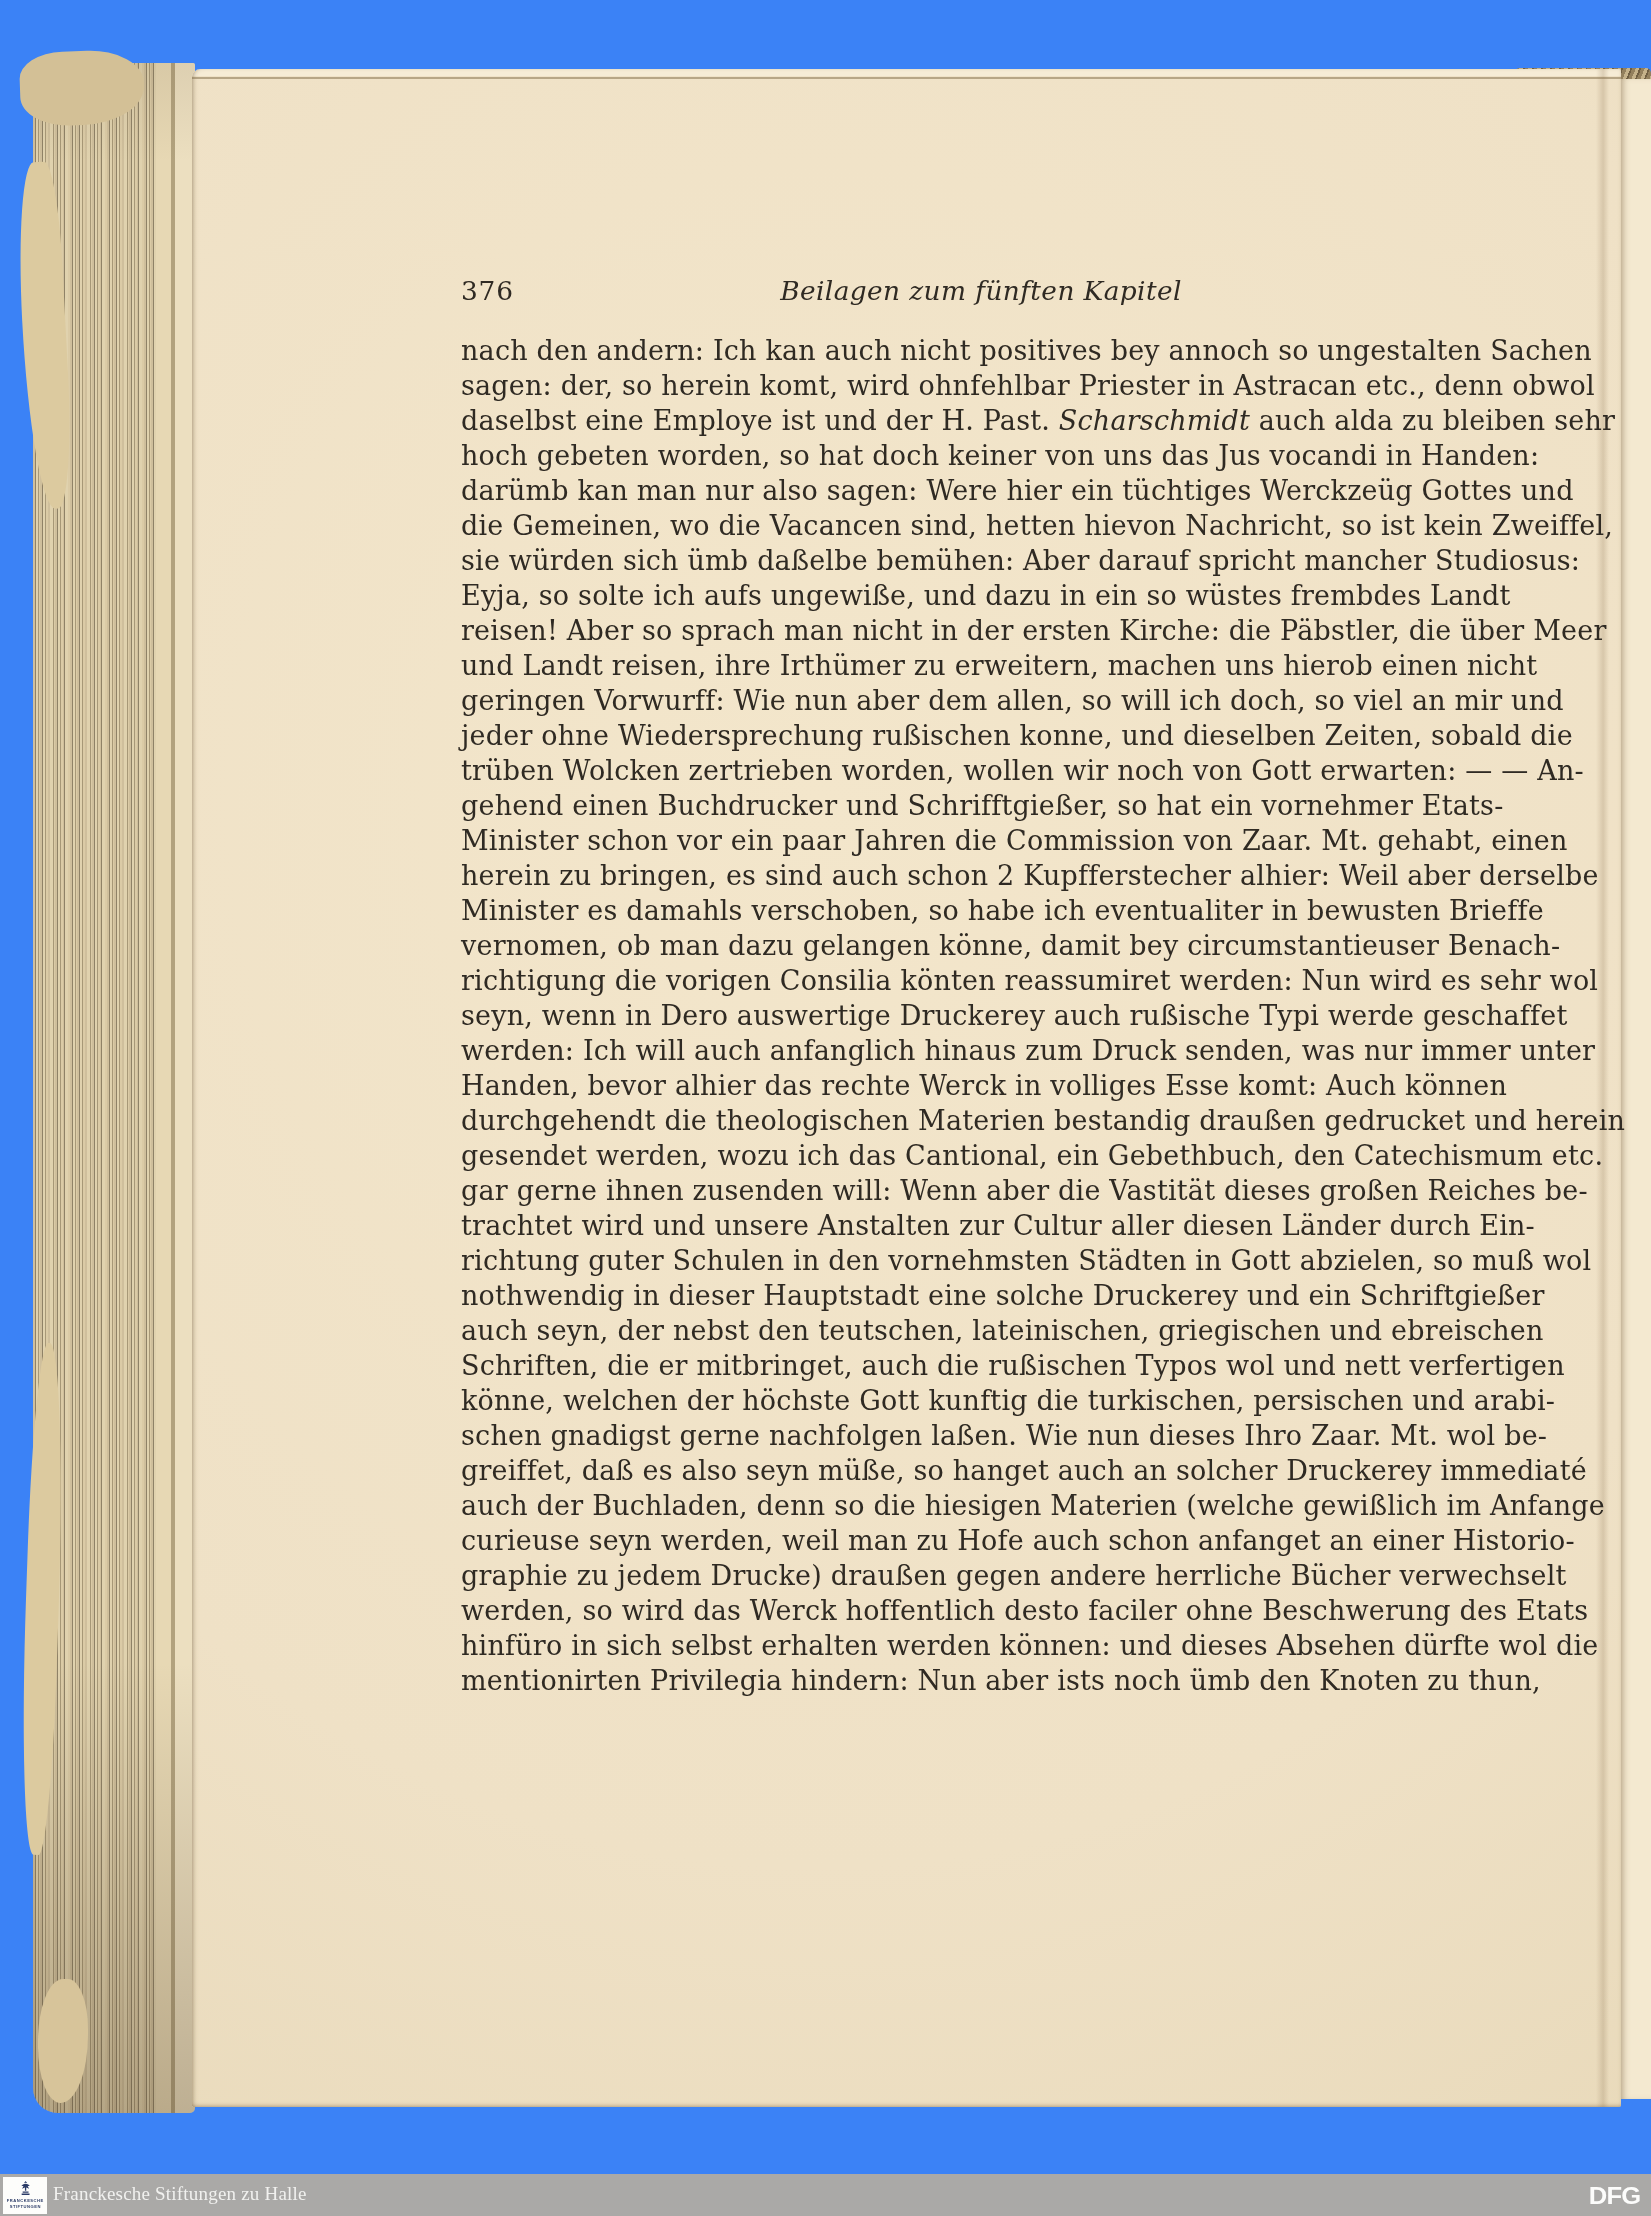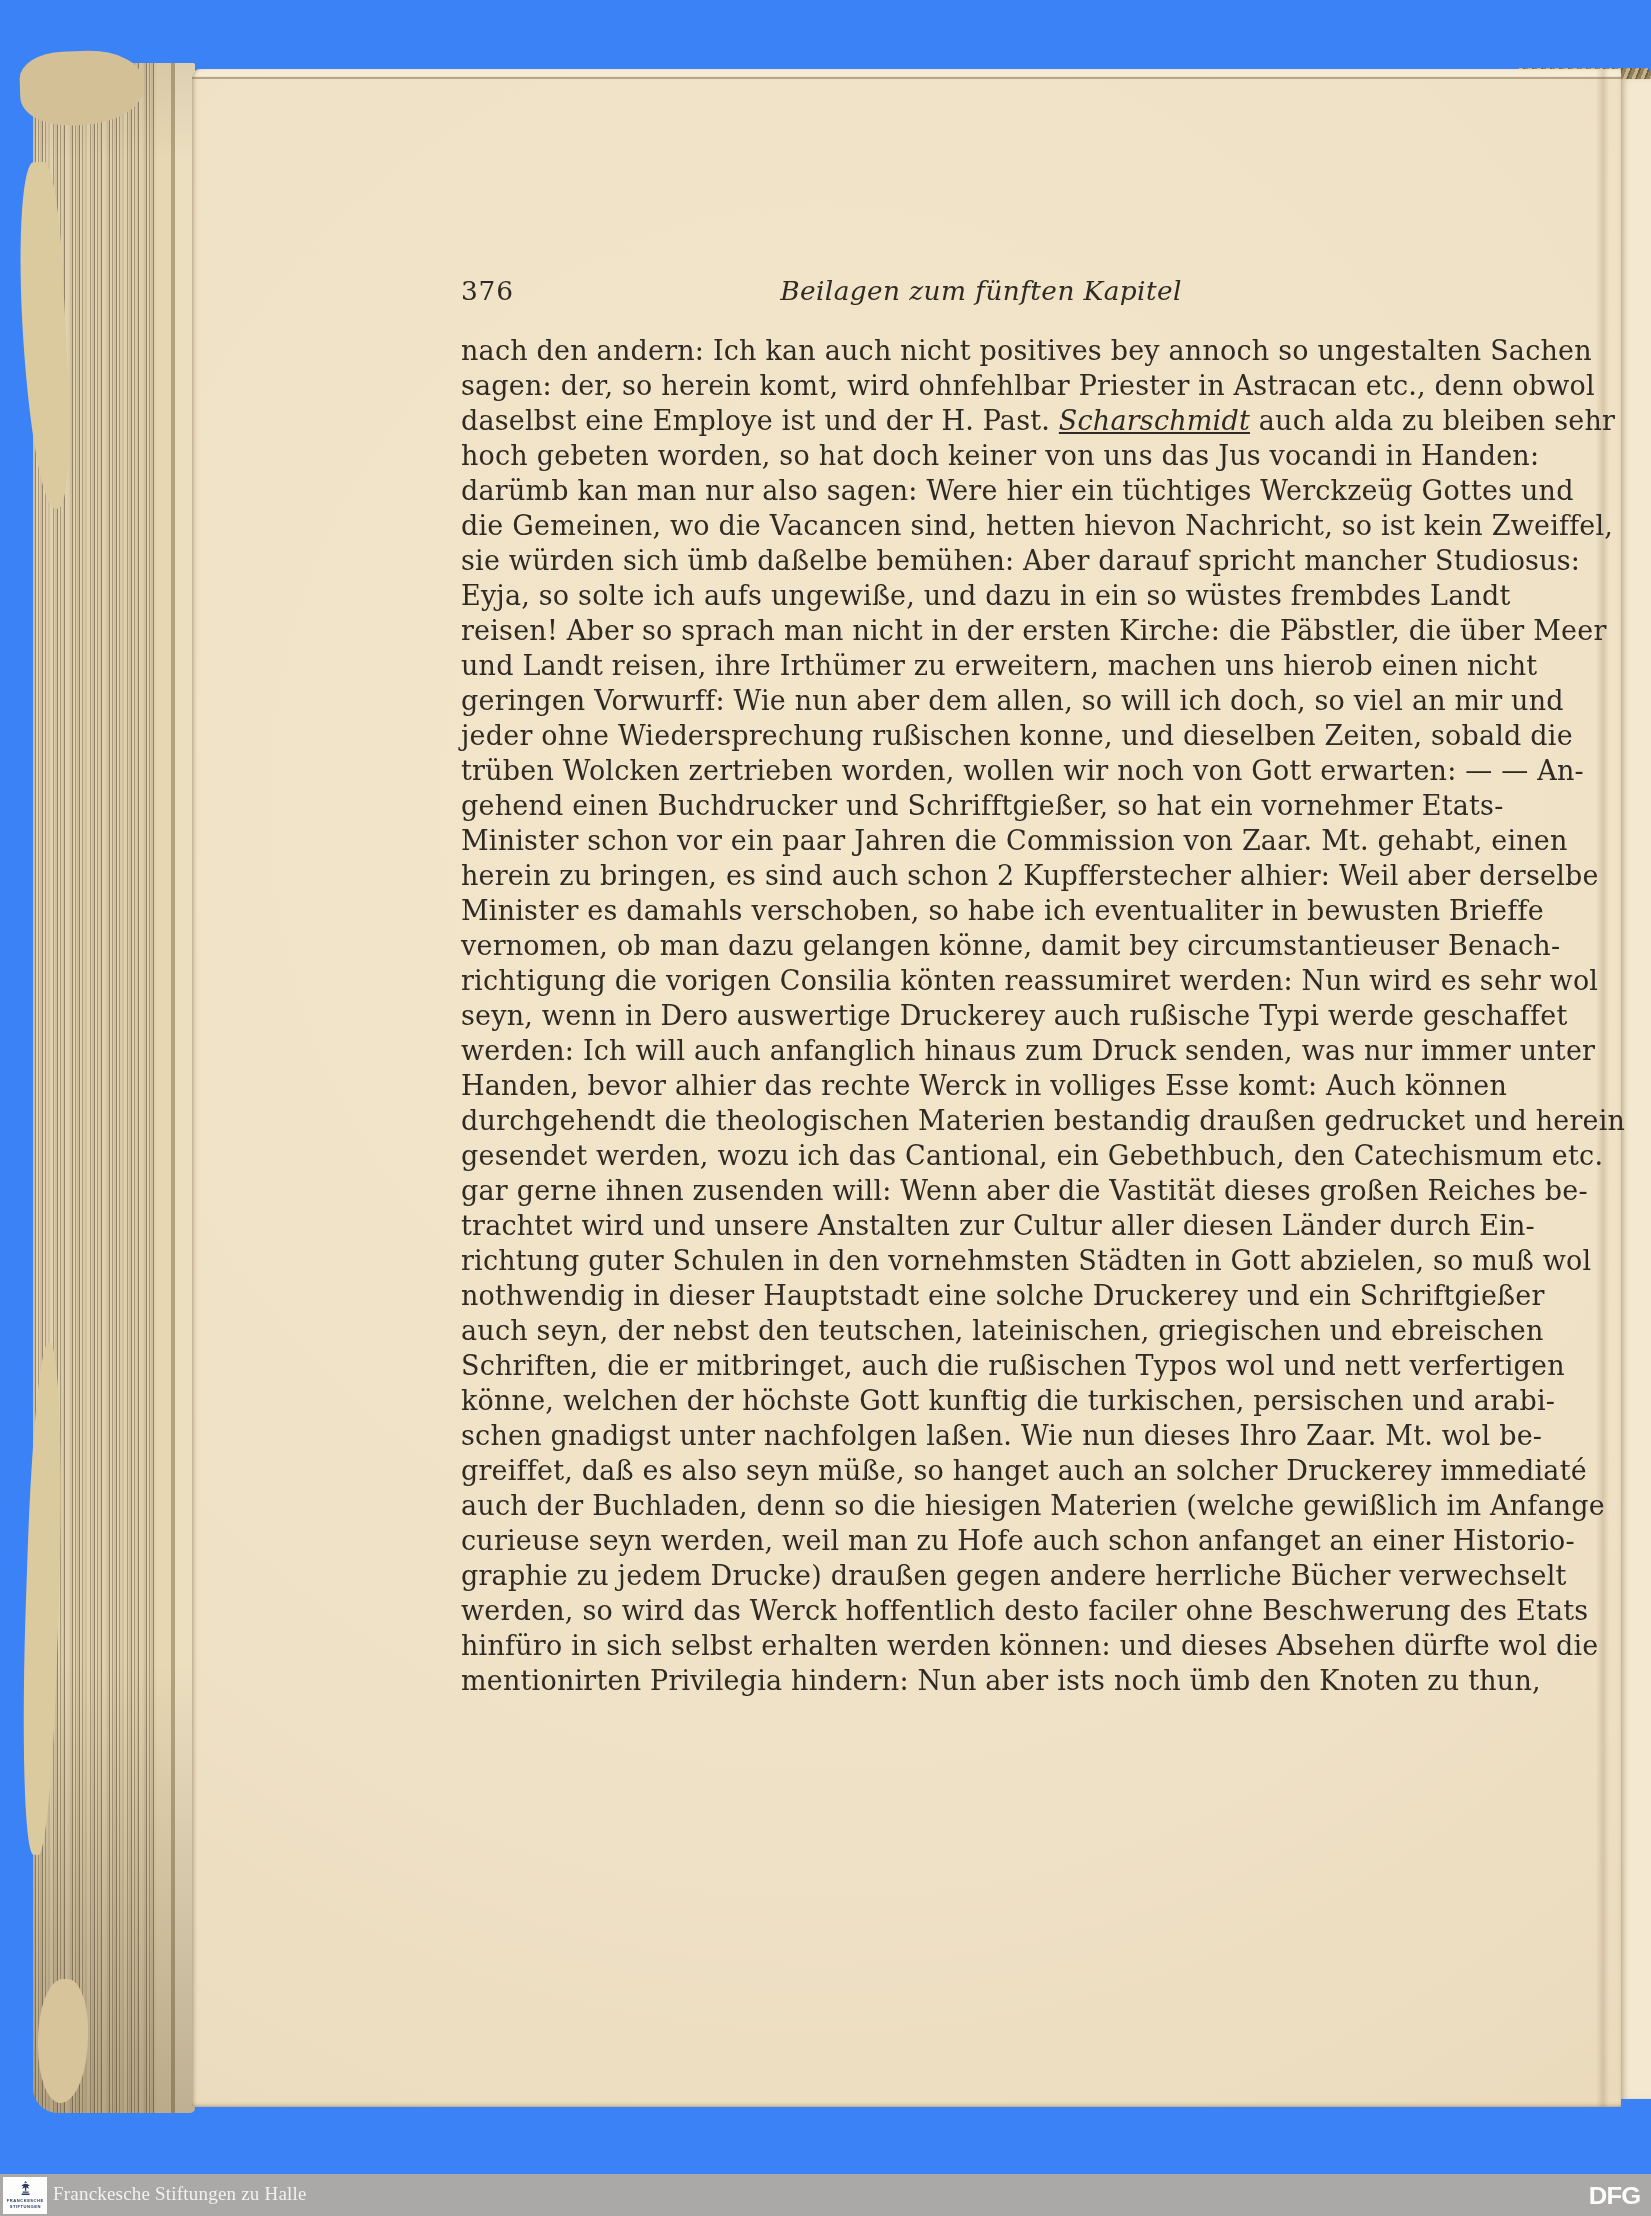--- a/index.html
+++ b/index.html
@@ -40,21 +40,21 @@
     background:repeating-linear-gradient(112deg,#93805d 0 3.3px,#c5b28a 3.3px 6.6px,#6f5e42 6.6px 8.3px);}
 
   
   #content{position:absolute;left:269px;top:0;width:1040px;height:100%;color:#2f2a23;}
   #pagehead{position:absolute;left:0;top:206px;width:100%;height:33px;font-size:26.4px;line-height:31px;}
   #pagenum{position:absolute;left:0;top:0;letter-spacing:0.8px;}
   #headtitle{position:absolute;left:0;right:0;top:0;text-align:center;font-style:italic;letter-spacing:0.4px;}
   #bodytext{position:absolute;left:0;top:264px;width:1040px;}
   .tline{width:100%;height:35px;line-height:35px;font-size:27px;letter-spacing:0.2px;
          text-align:justify;text-align-last:justify;white-space:nowrap;overflow:visible;}
-  .tline .it{font-style:italic;text-decoration:underline;}
+  .tline .it{font-style:italic;}
 
   
   #footerbar{position:absolute;left:0;top:2174px;width:1652px;height:42px;background:#aaa9a7;}
   #logobox{position:absolute;left:3.3px;top:2.5px;width:44px;height:37px;background:#fdfdfb;
     display:flex;flex-direction:column;align-items:center;justify-content:center;gap:0.8px;}
   #logobox .emblem{width:13.2px;height:15.7px;}
   #logobox .lg{font-family:"Liberation Sans",sans-serif;font-size:4.1px;line-height:5px;letter-spacing:0.5px;
     color:#2a3a66;font-weight:bold;text-align:center;}
   #footertitle{position:absolute;left:53px;top:0;height:42px;line-height:40px;
     font-family:"Liberation Serif","DejaVu Serif",serif;font-size:19px;color:#f1f1ef;letter-spacing:0.2px;}
@@ -111,21 +111,21 @@
           <div class="tline"><span>Handen, bevor alhier das rechte Werck in volliges Esse komt: Auch können</span></div>
           <div class="tline"><span>durchgehendt die theologischen Materien bestandig draußen gedrucket und herein</span></div>
           <div class="tline"><span>gesendet werden, wozu ich das Cantional, ein Gebethbuch, den Catechismum etc.</span></div>
           <div class="tline"><span>gar gerne ihnen zusenden will: Wenn aber die Vastität dieses großen Reiches be-</span></div>
           <div class="tline"><span>trachtet wird und unsere Anstalten zur Cultur aller diesen Länder durch Ein-</span></div>
           <div class="tline"><span>richtung guter Schulen in den vornehmsten Städten in Gott abzielen, so muß wol</span></div>
           <div class="tline"><span>nothwendig in dieser Hauptstadt eine solche Druckerey und ein Schriftgießer</span></div>
           <div class="tline"><span>auch seyn, der nebst den teutschen, lateinischen, griegischen und ebreischen</span></div>
           <div class="tline"><span>Schriften, die er mitbringet, auch die rußischen Typos wol und nett verfertigen</span></div>
           <div class="tline"><span>könne, welchen der höchste Gott kunftig die turkischen, persischen und arabi-</span></div>
-          <div class="tline"><span>schen gnadigst unter nachfolgen laßen. Wie nun dieses Ihro Zaar. Mt. wol be-</span></div>
+          <div class="tline"><span>schen gnadigst gerne nachfolgen laßen. Wie nun dieses Ihro Zaar. Mt. wol be-</span></div>
           <div class="tline"><span>greiffet, daß es also seyn müße, so hanget auch an solcher Druckerey immediaté</span></div>
           <div class="tline"><span>auch der Buchladen, denn so die hiesigen Materien (welche gewißlich im Anfange</span></div>
           <div class="tline"><span>curieuse seyn werden, weil man zu Hofe auch schon anfanget an einer Historio-</span></div>
           <div class="tline"><span>graphie zu jedem Drucke) draußen gegen andere herrliche Bücher verwechselt</span></div>
           <div class="tline"><span>werden, so wird das Werck hoffentlich desto faciler ohne Beschwerung des Etats</span></div>
           <div class="tline"><span>hinfüro in sich selbst erhalten werden können: und dieses Absehen dürfte wol die</span></div>
           <div class="tline"><span>mentionirten Privilegia hindern: Nun aber ists noch ümb den Knoten zu thun,</span></div>
         </div>
     </div>
   </div>

